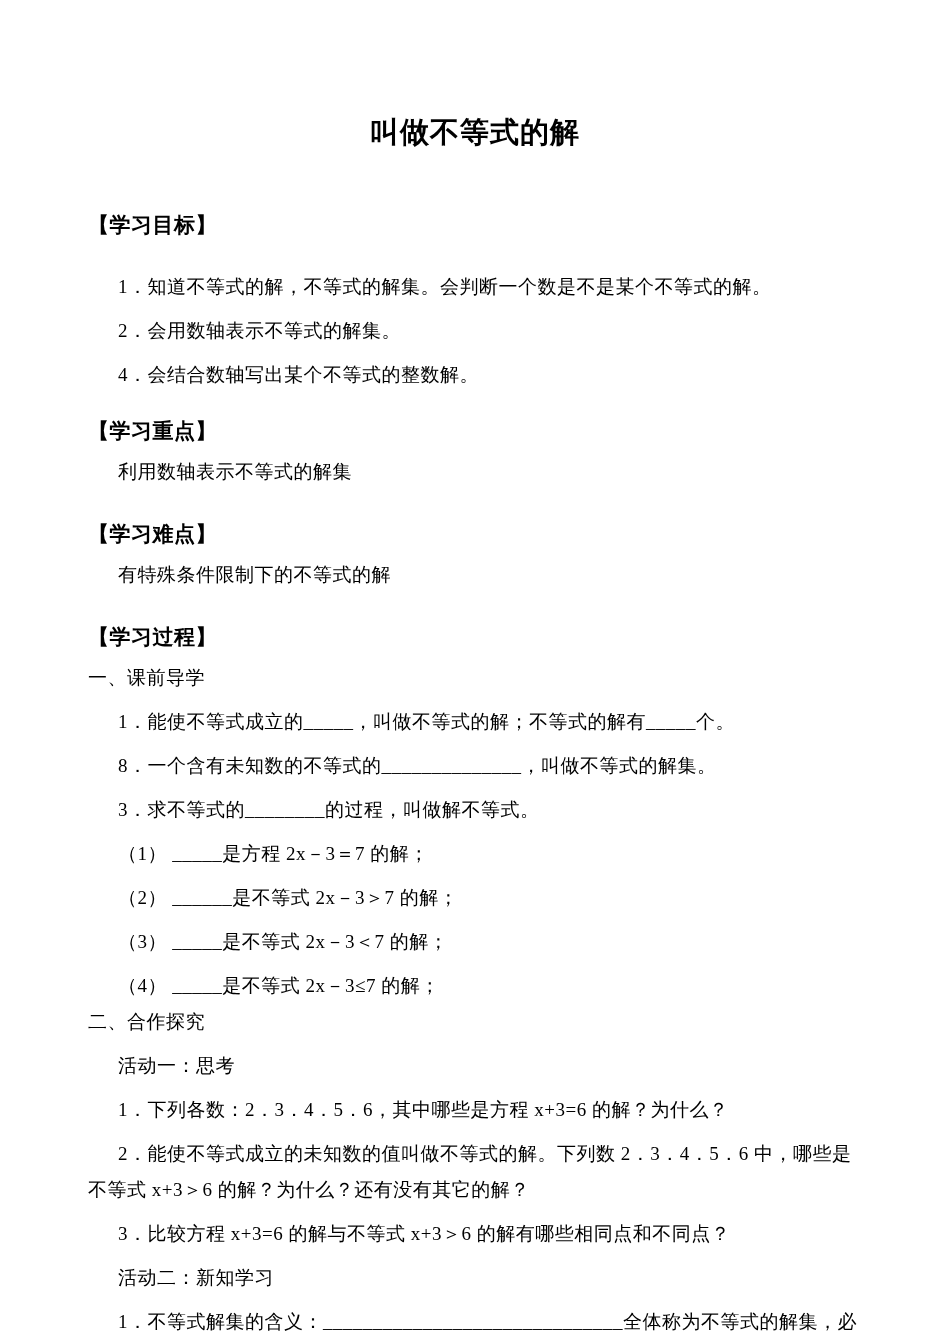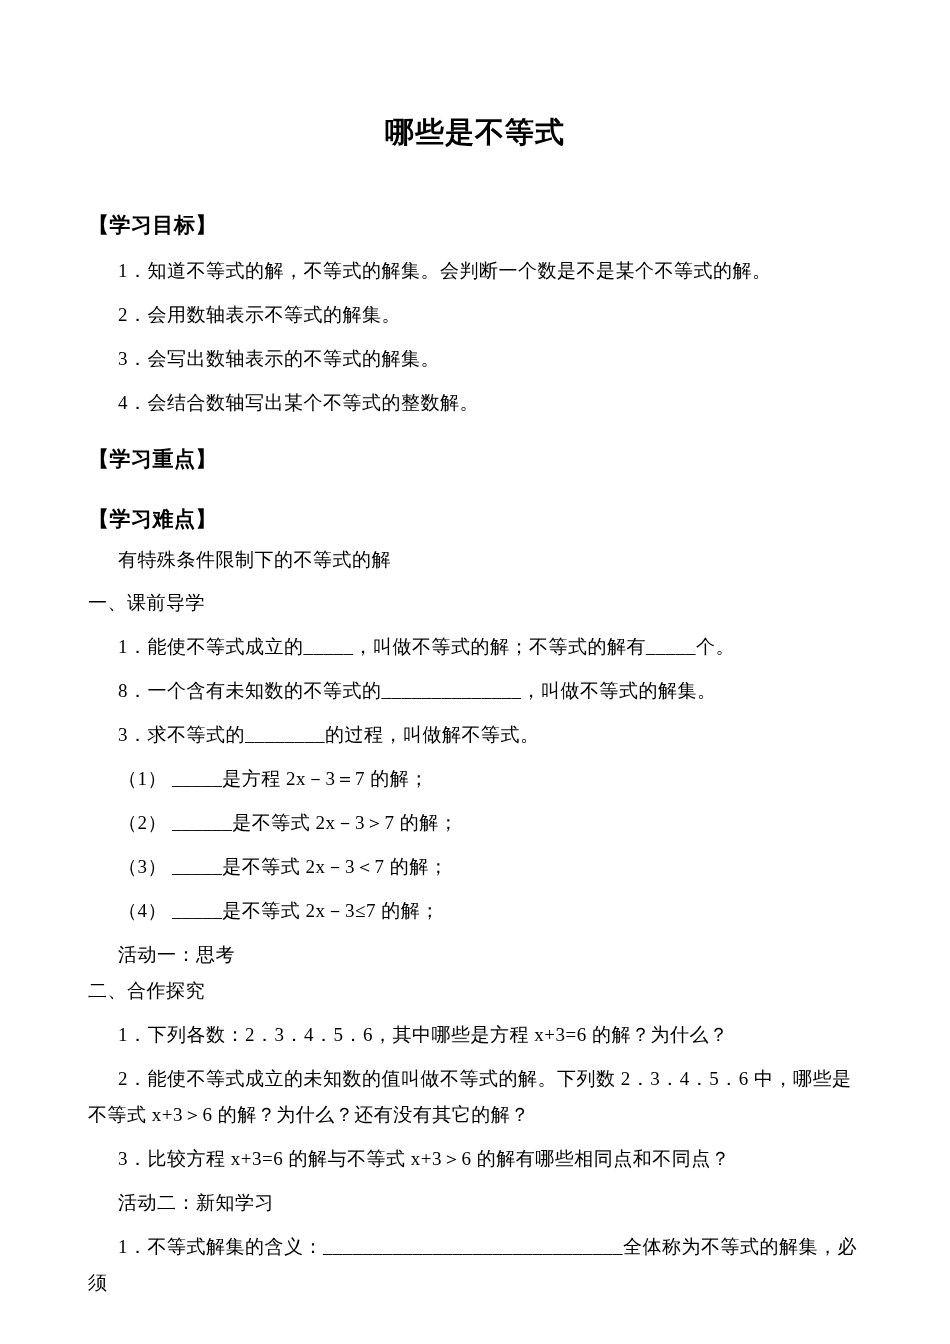--- a/index.html
+++ b/index.html
@@ -43,52 +43,53 @@
   .mt-h-sm { margin-top: 22px; }
   .para {
     margin: 0;
     font-size: 19px;
     line-height: 36px;
     letter-spacing: 0.5px;
     word-break: break-all;
   }
   .indent { text-indent: 30px; margin-top: 8px; }
   .flush  { text-indent: 0; }
-  .mt-first { margin-top: 12px; }
+  .mt-first { margin-top: 28px; }
   .mt-p     { margin-top: 7px; }
 </style>
 </head>
 <body>
 
 <div class="page">
 
-  <h1 class="doc-title">哪些是不等式</h1>
+  <h1 class="doc-title">叫做不等式的解</h1>
 
   <h2 class="sec-heading mt-h1">【学习目标】</h2>
   <p class="para indent mt-first">1．知道不等式的解，不等式的解集。会判断一个数是不是某个不等式的解。</p>
   <p class="para indent">2．会用数轴表示不等式的解集。</p>
-  <p class="para indent">3．会写出数轴表示的不等式的解集。</p>
   <p class="para indent">4．会结合数轴写出某个不等式的整数解。</p>
 
   <h2 class="sec-heading mt-h-sm">【学习重点】</h2>
+  <p class="para indent mt-p">利用数轴表示不等式的解集</p>
 
   <h2 class="sec-heading mt-h">【学习难点】</h2>
   <p class="para indent mt-p">有特殊条件限制下的不等式的解</p>
 
+  <h2 class="sec-heading mt-h">【学习过程】</h2>
 
   <p class="para flush mt-p">一、课前导学</p>
   <p class="para indent">1．能使不等式成立的_____，叫做不等式的解；不等式的解有_____个。</p>
   <p class="para indent">8．一个含有未知数的不等式的______________，叫做不等式的解集。</p>
   <p class="para indent">3．求不等式的________的过程，叫做解不等式。</p>
   <p class="para indent">（1） _____是方程 2x－3＝7 的解；</p>
   <p class="para indent">（2） ______是不等式 2x－3＞7 的解；</p>
   <p class="para indent">（3） _____是不等式 2x－3＜7 的解；</p>
   <p class="para indent">（4） _____是不等式 2x－3≤7 的解；</p>
 
+  <p class="para flush">二、合作探究</p>
   <p class="para indent">活动一：思考</p>
-  <p class="para flush">二、合作探究</p>
   <p class="para indent">1．下列各数：2．3．4．5．6，其中哪些是方程 x+3=6 的解？为什么？</p>
   <p class="para indent">2．能使不等式成立的未知数的值叫做不等式的解。下列数 2．3．4．5．6 中，哪些是不等式 x+3＞6 的解？为什么？还有没有其它的解？</p>
   <p class="para indent">3．比较方程 x+3=6 的解与不等式 x+3＞6 的解有哪些相同点和不同点？</p>
   <p class="para indent">活动二：新知学习</p>
   <p class="para indent">1．不等式解集的含义：______________________________全体称为不等式的解集，必须</p>
 
 </div>
 
 </body></html>

